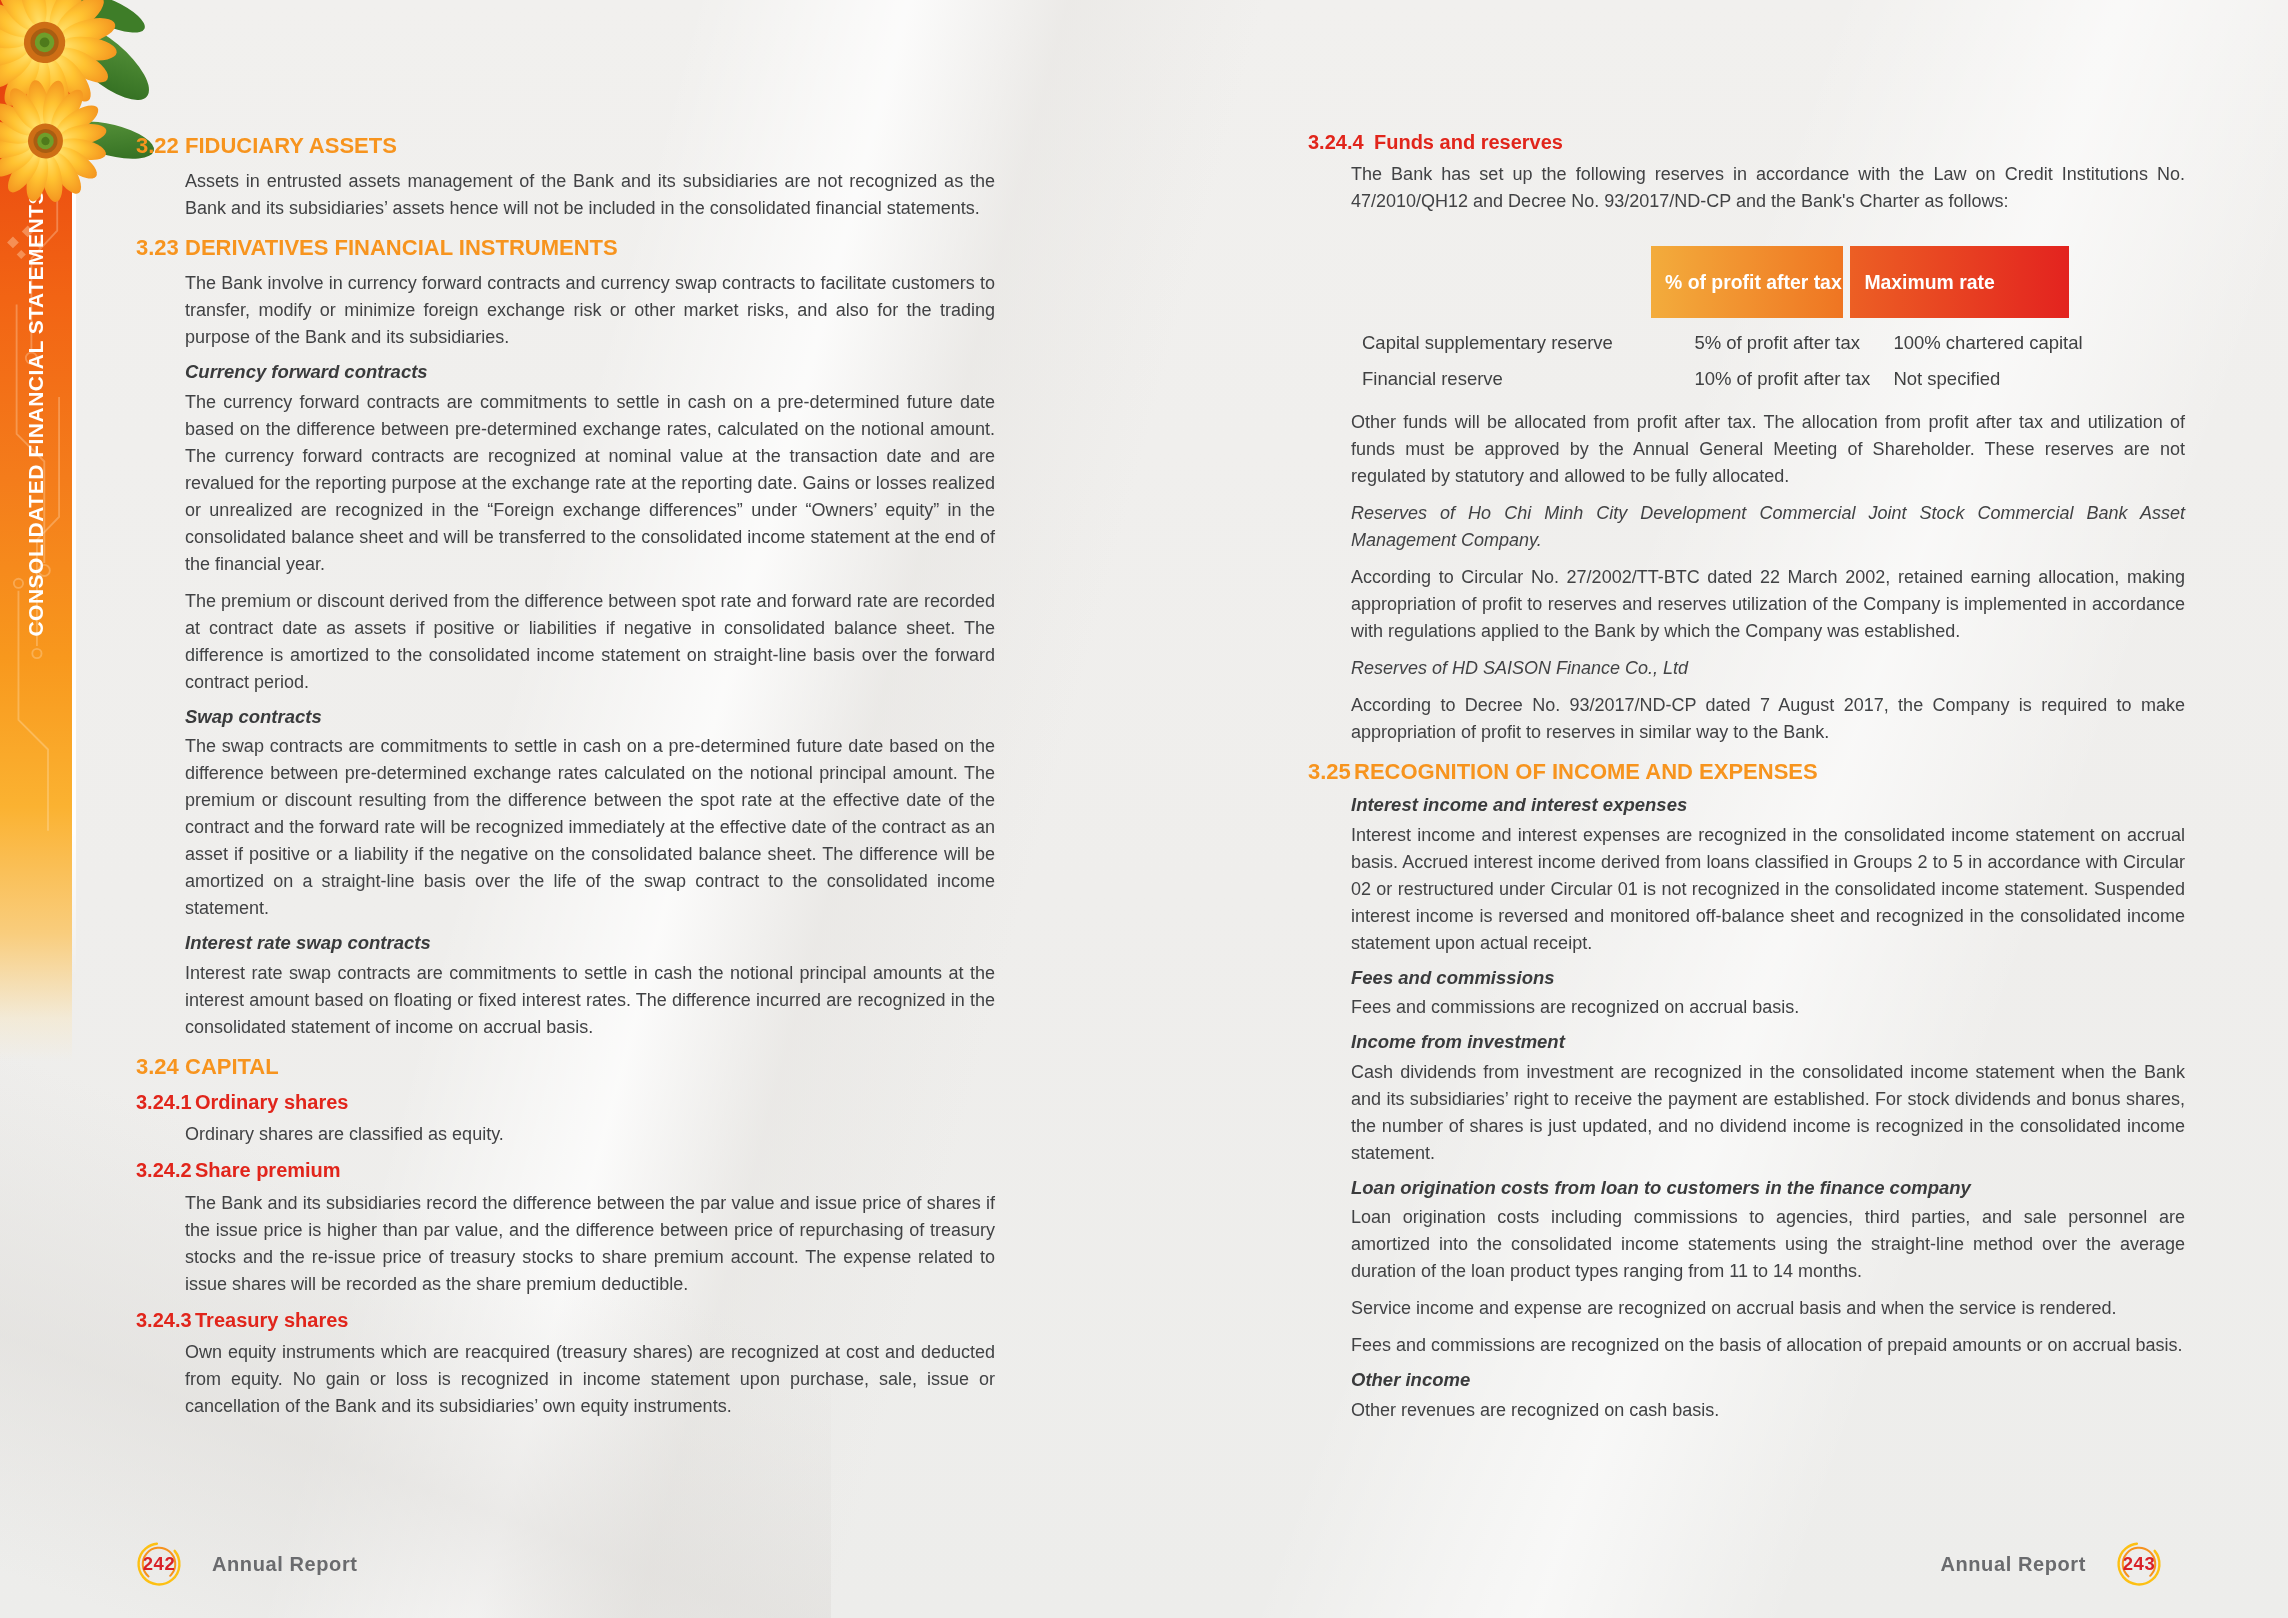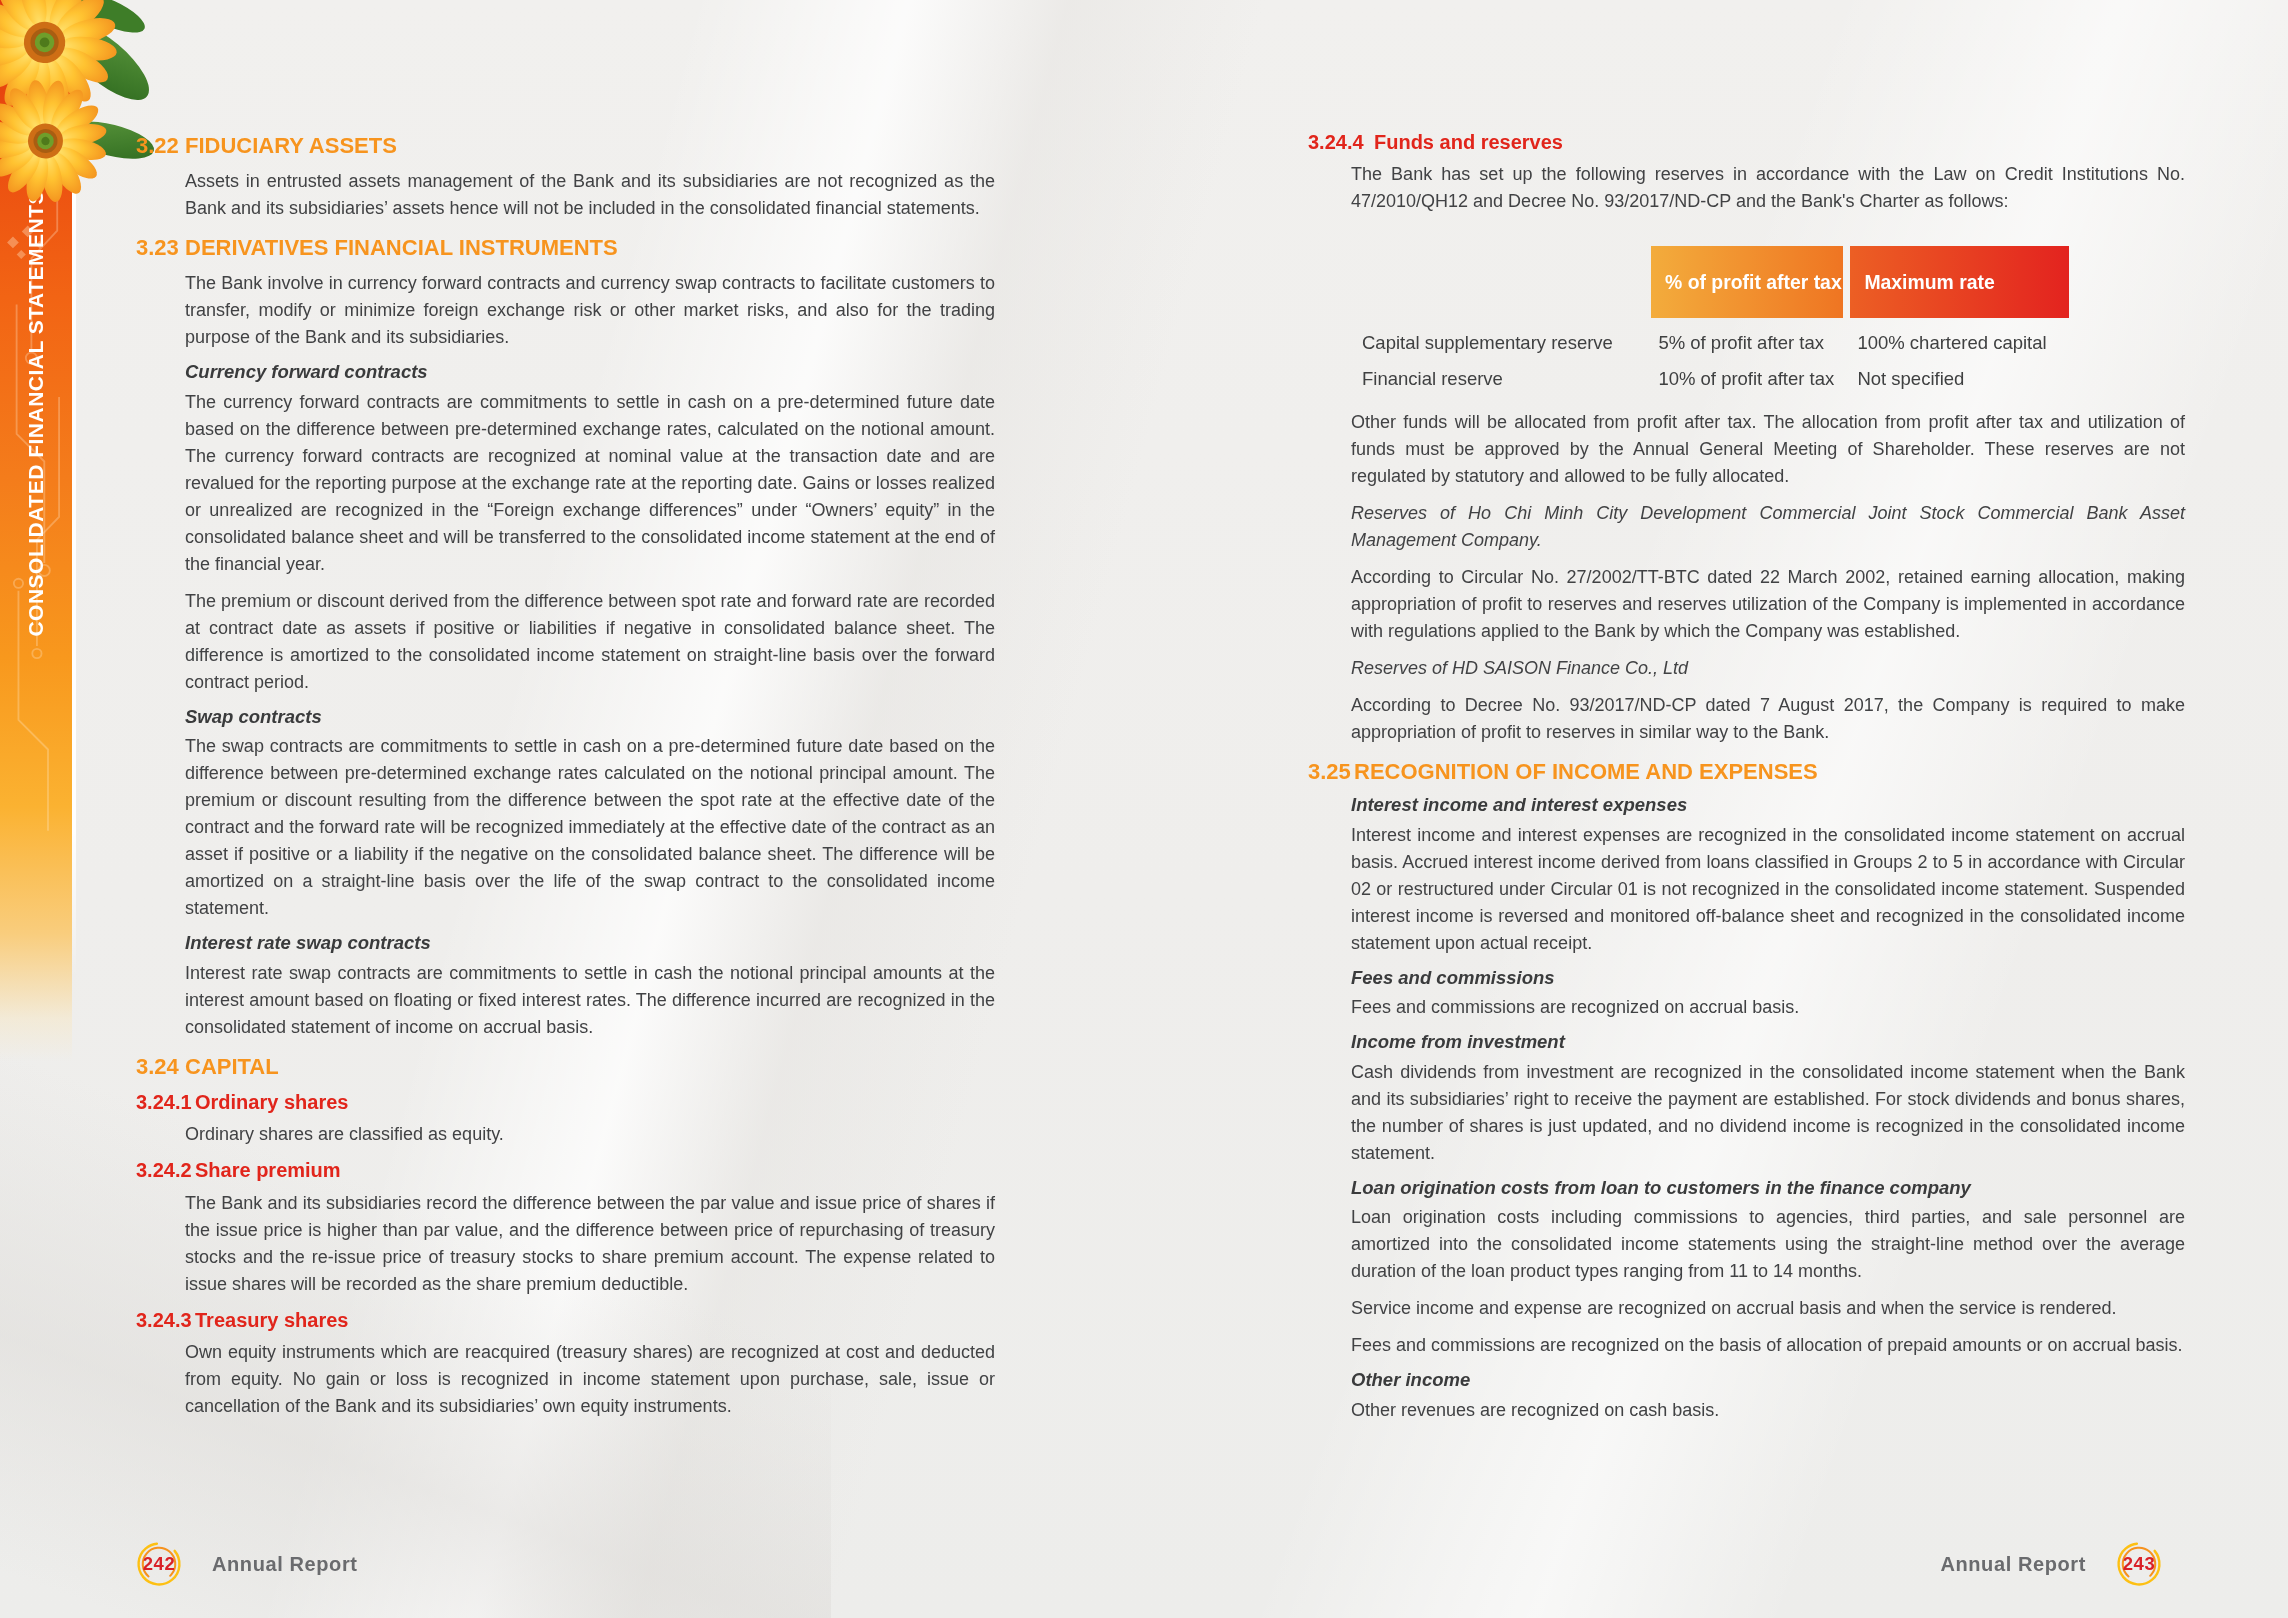--- a/index.html
+++ b/index.html
@@ -50,21 +50,21 @@
   .ital { font-style:italic; }
   
   .rtable { margin:31px 0 18.5px 54px; }
   .rt-head { display:flex; margin-left:289px; }
   .rt-h { height:72px; display:flex; align-items:center; padding-left:14px;
           color:#fff; font-weight:bold; font-size:19.4px; }
   .rt-h1 { width:192px; background:linear-gradient(90deg,#f3ac3c 0%,#ef7522 100%); margin-right:7.4px; }
   .rt-h2 { width:219px; background:linear-gradient(90deg,#ec5f24 0%,#e3231f 100%); }
   .rt-row { display:flex; margin-top:14px; font-size:18.5px; color:#3f4041; }
   .rt-label { width:289px; }
-  .rt-c1 { width:199px; padding-left:7.4px; }
+  .rt-c1 { width:199px; padding-left:7.4px;margin-left:36px; }
   .rt-c2 { width:219px; padding-left:7.4px; }
   
   .footer { position:absolute; top:1538px; display:flex; align-items:center; gap:27px; z-index:6; }
   .footer-left { left:133px; }
   .footer-right { right:124px; }
   .badge { position:relative; width:52px; height:52px; }
   .badge svg { position:absolute; left:0; top:0; }
   .pnum { position:absolute; left:0; top:0; width:52px; height:52px;
           display:flex; align-items:center; justify-content:center;
           color:#d92128; font-weight:bold; font-size:18.5px; letter-spacing:0.5px; }

